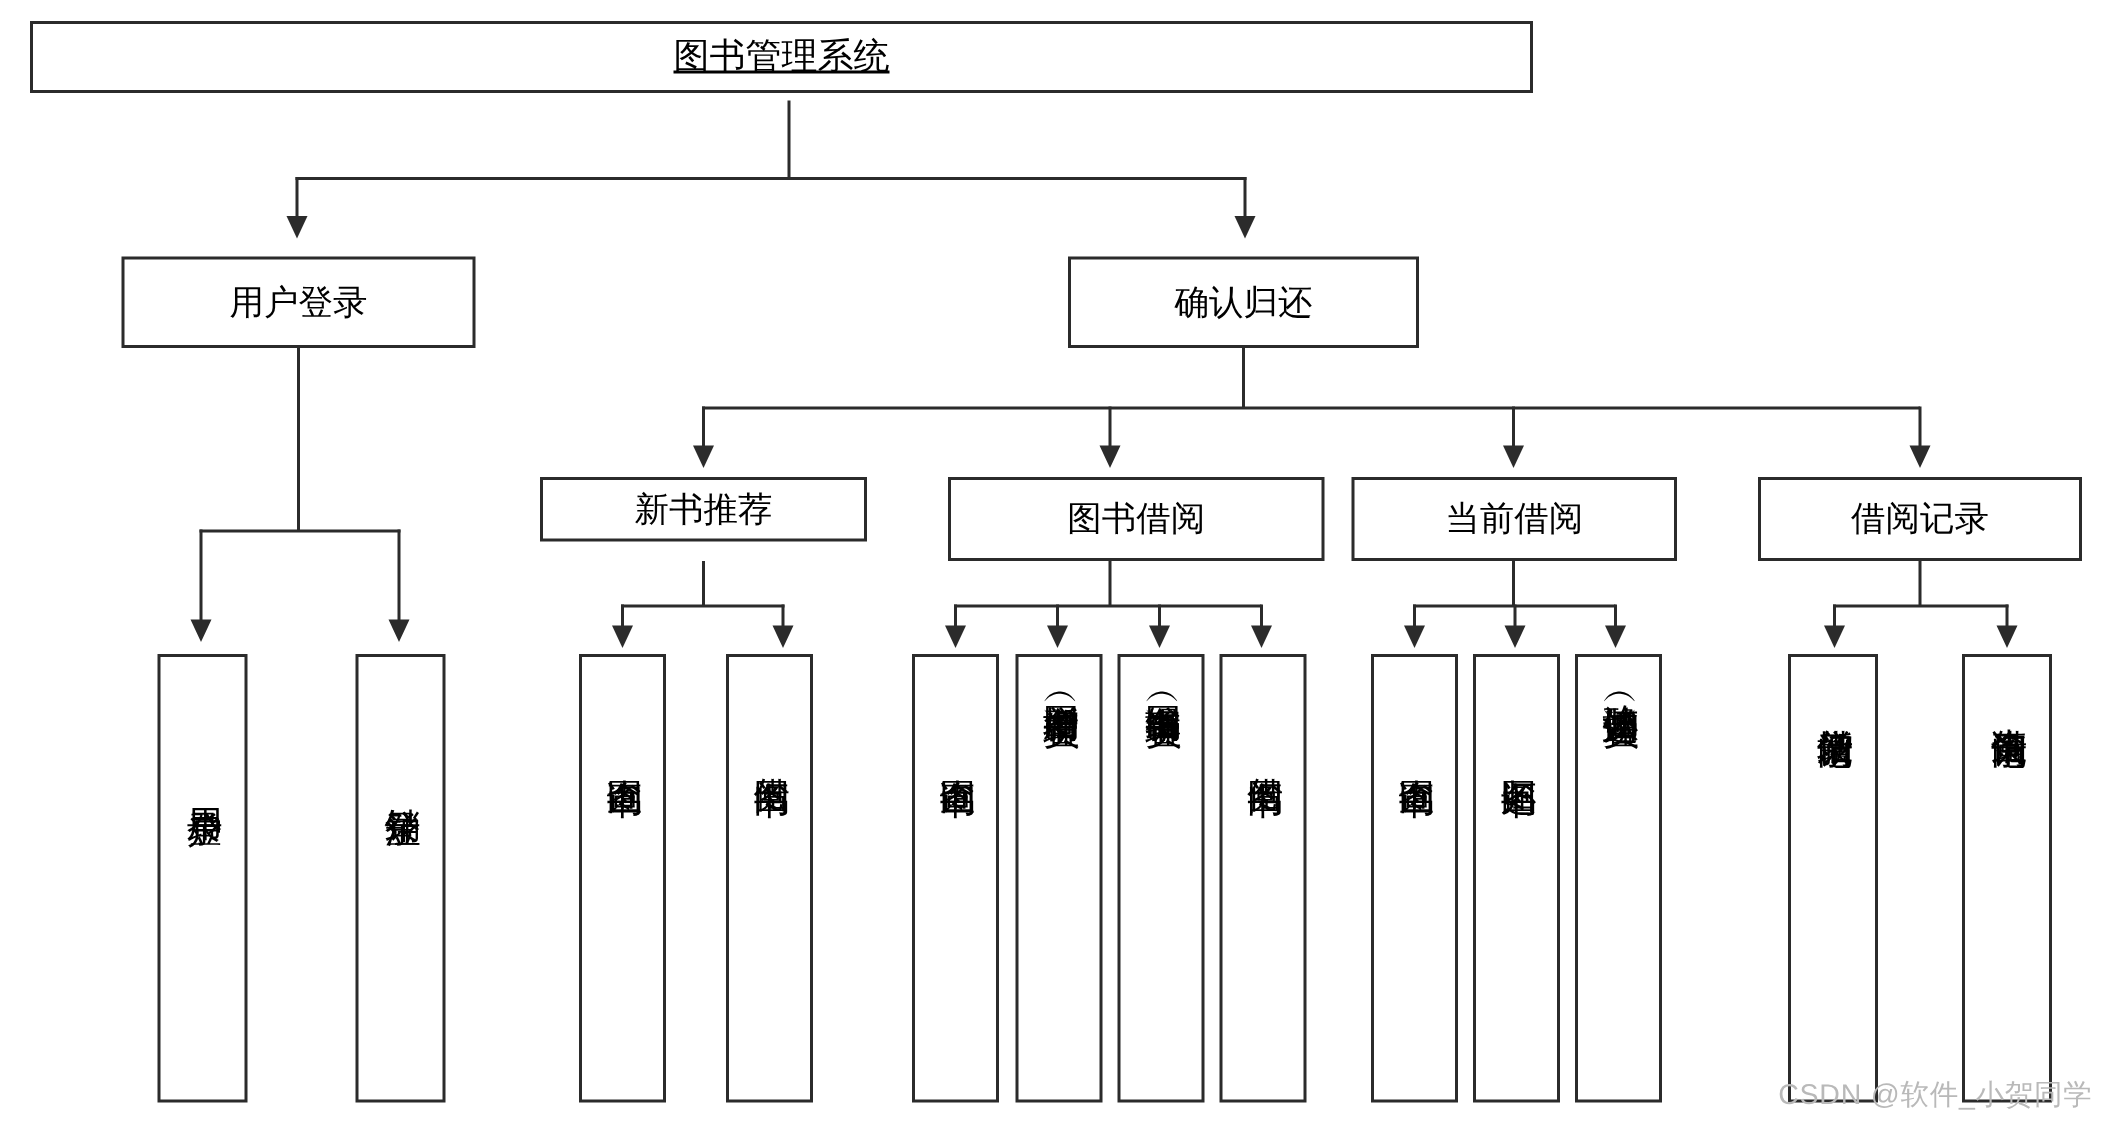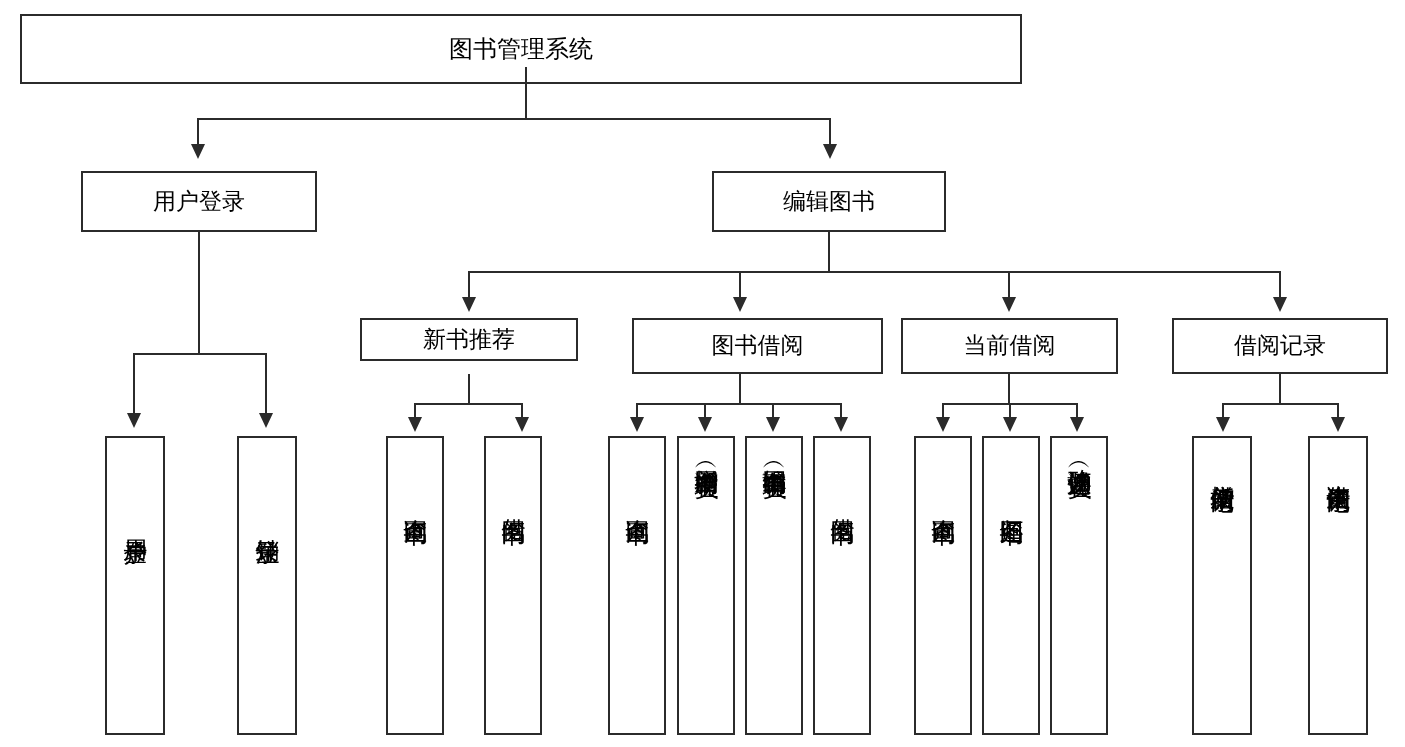--- a/index.html
+++ b/index.html
@@ -84,39 +84,39 @@
     color: #b9b9b9;
     white-space: nowrap;
     letter-spacing: 0.5px;
   }
 </style>
 </head>
 <body>
 
 <div id="canvas">
 
-  <div class="node h root" style="left:20px; top:14px; width:1002px; height:70px;">
+  <div class="node h root" style="left:20px; top:14px; width:1002px; height:48px;text-decoration:underline;">
     <span class="label">图书管理系统</span>
   </div>
 
   <div class="seg vt" style="left:525px; top:67px; width:2px; height:52px;"></div>
 
   <div class="seg hz" style="left:197px; top:118px; width:634px; height:2px;"></div>
 
   <div class="seg vt" style="left:197px; top:118px; width:2px; height:28px;"></div>
   <div class="arrow" style="left:191px; top:144px;"></div>
   <div class="seg vt" style="left:829px; top:118px; width:2px; height:28px;"></div>
   <div class="arrow" style="left:823px; top:144px;"></div>
 
   <div class="node h" style="left:81px; top:171px; width:236px; height:61px;">
     <span class="label">用户登录</span>
   </div>
 
   <div class="node h" style="left:712px; top:171px; width:234px; height:61px;">
-    <span class="label">编辑图书</span>
+    <span class="label">确认归还</span>
   </div>
 
   <div class="seg vt" style="left:198px; top:232px; width:2px; height:122px;"></div>
   <div class="seg hz" style="left:133px; top:353px; width:134px; height:2px;"></div>
   <div class="seg vt" style="left:133px; top:353px; width:2px; height:62px;"></div>
   <div class="arrow" style="left:127px; top:413px;"></div>
   <div class="seg vt" style="left:265px; top:353px; width:2px; height:62px;"></div>
   <div class="arrow" style="left:259px; top:413px;"></div>
 
   <div class="seg vt" style="left:828px; top:232px; width:2px; height:40px;"></div>
@@ -214,14 +214,15 @@
     <span class="label">确认归还（管理员）</span>
   </div>
 
   <div class="node v top2" style="left:1192px; top:436px; width:60px; height:299px;">
     <span class="label">新增借阅记录</span>
   </div>
   <div class="node v top2" style="left:1308px; top:436px; width:60px; height:299px;">
     <span class="label">查询借阅记录</span>
   </div>
 
+  <div class="watermark">CSDN @软件_小贺同学</div>
 
 </div>
 
 </body></html>

